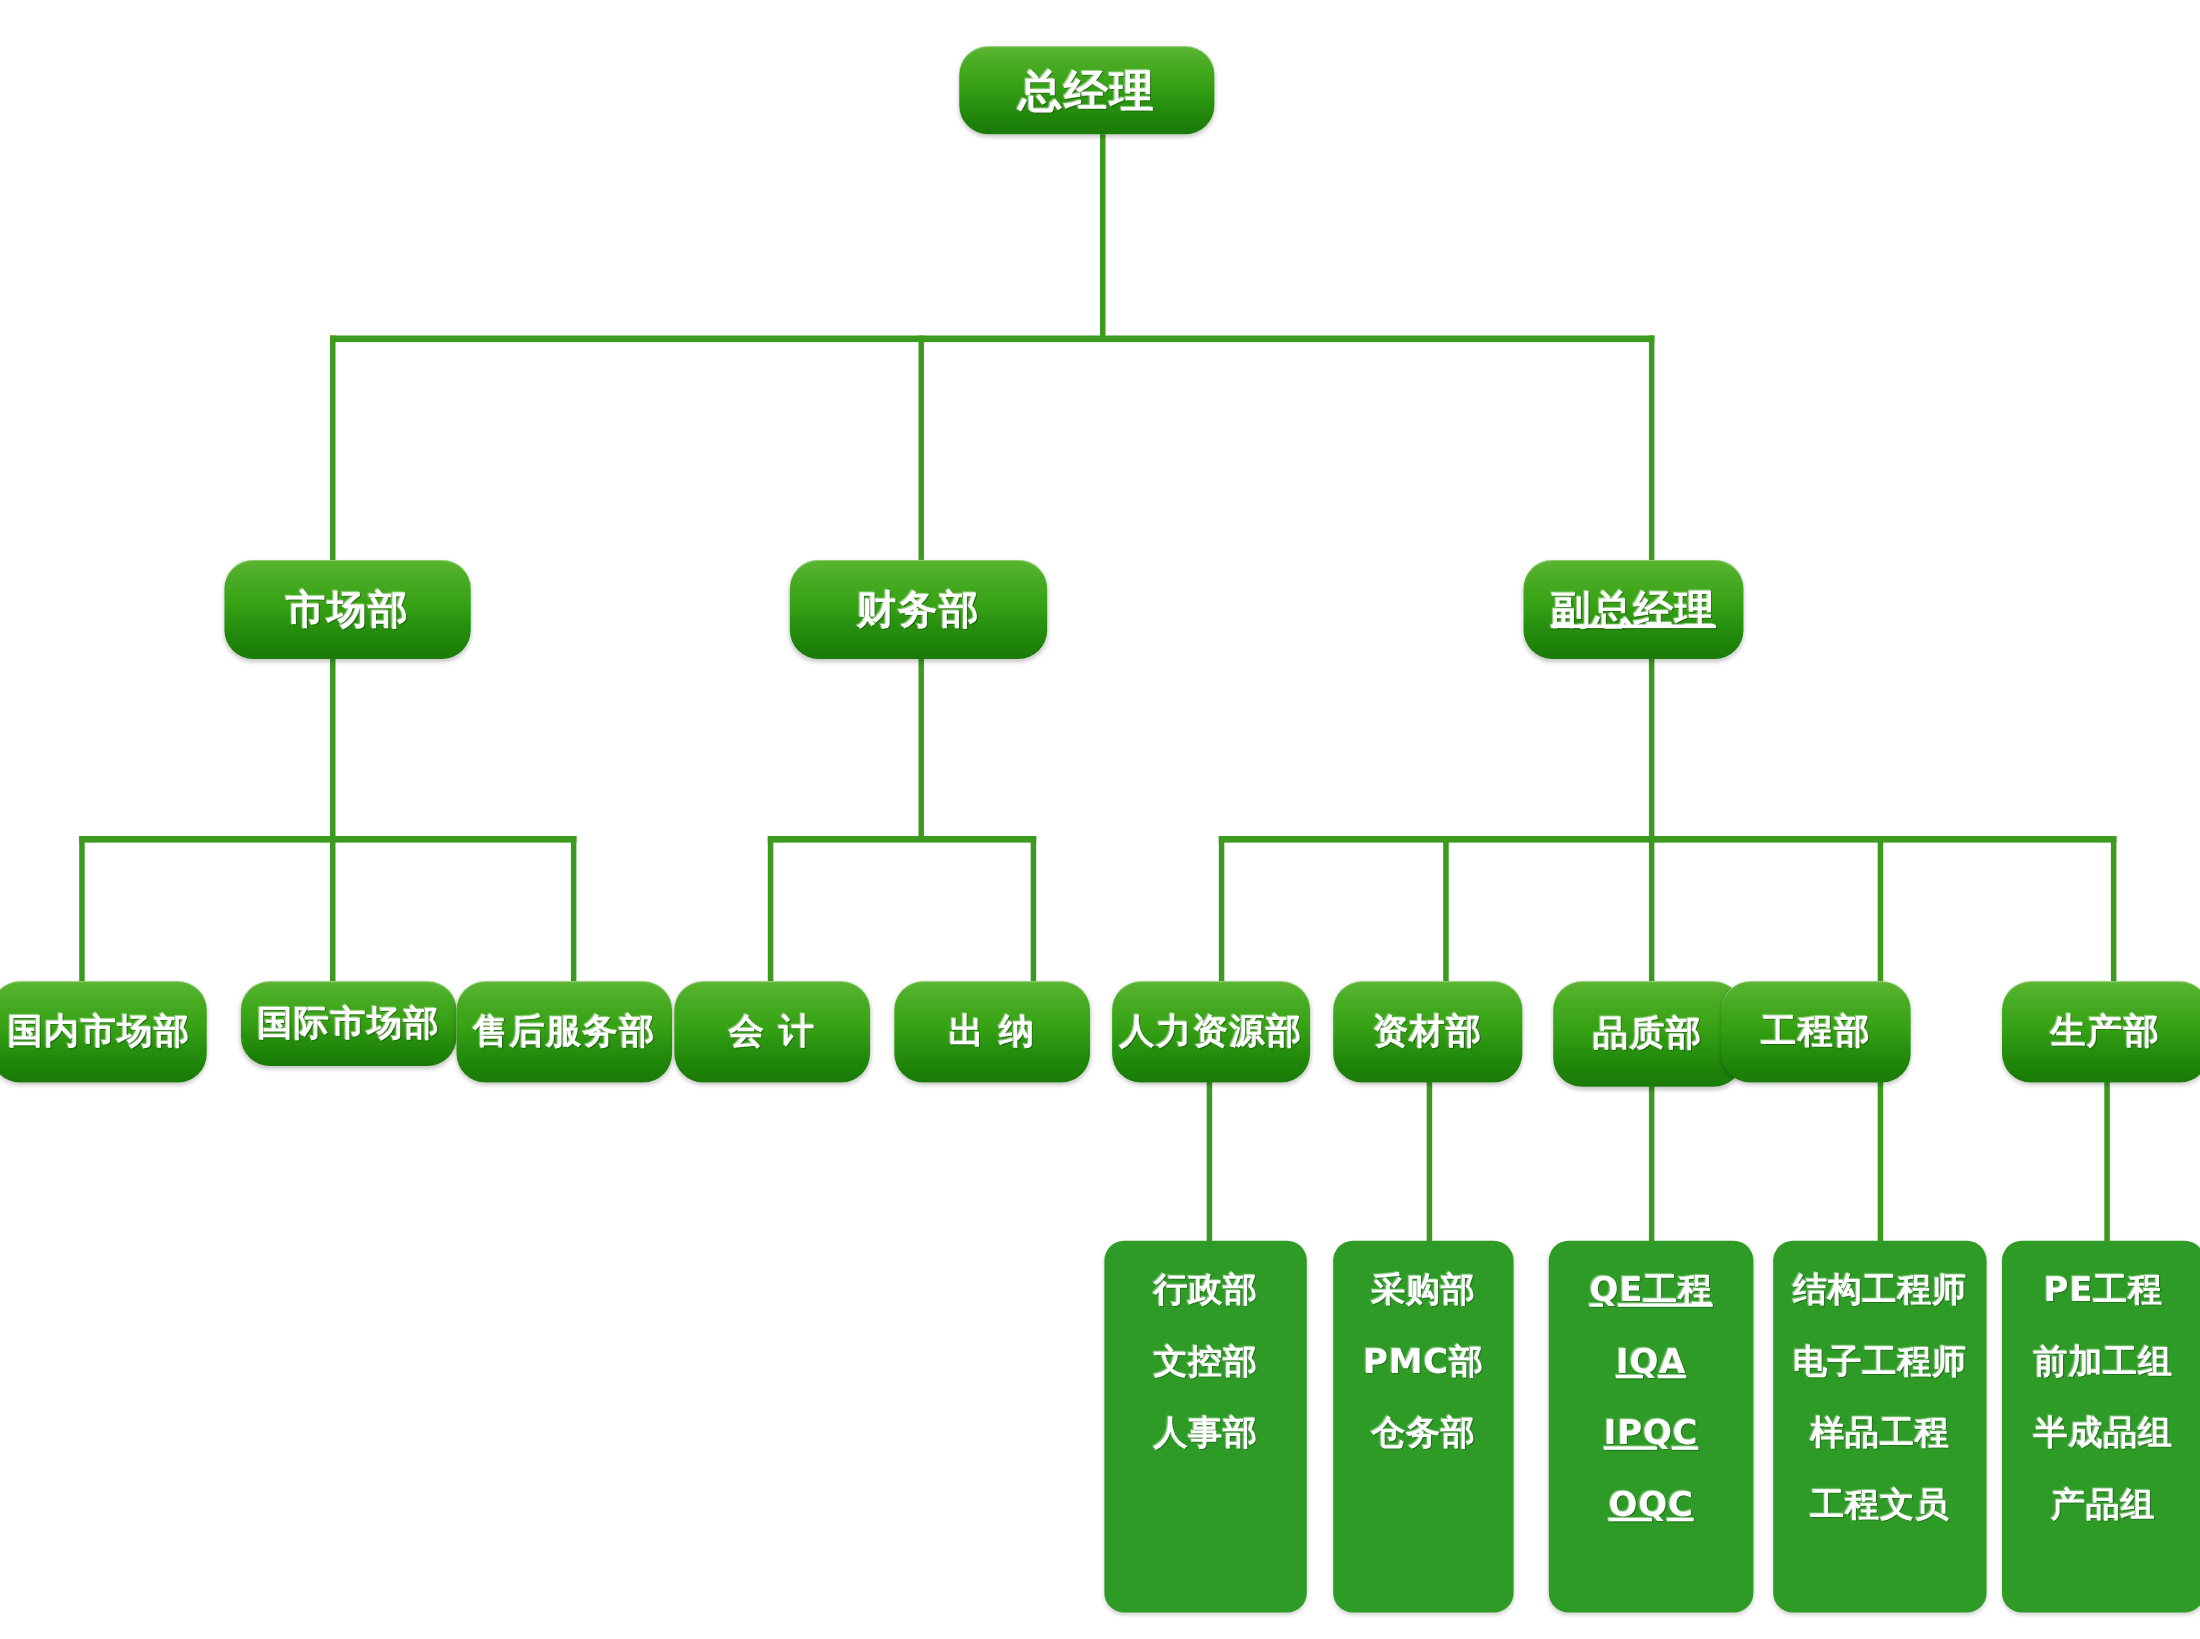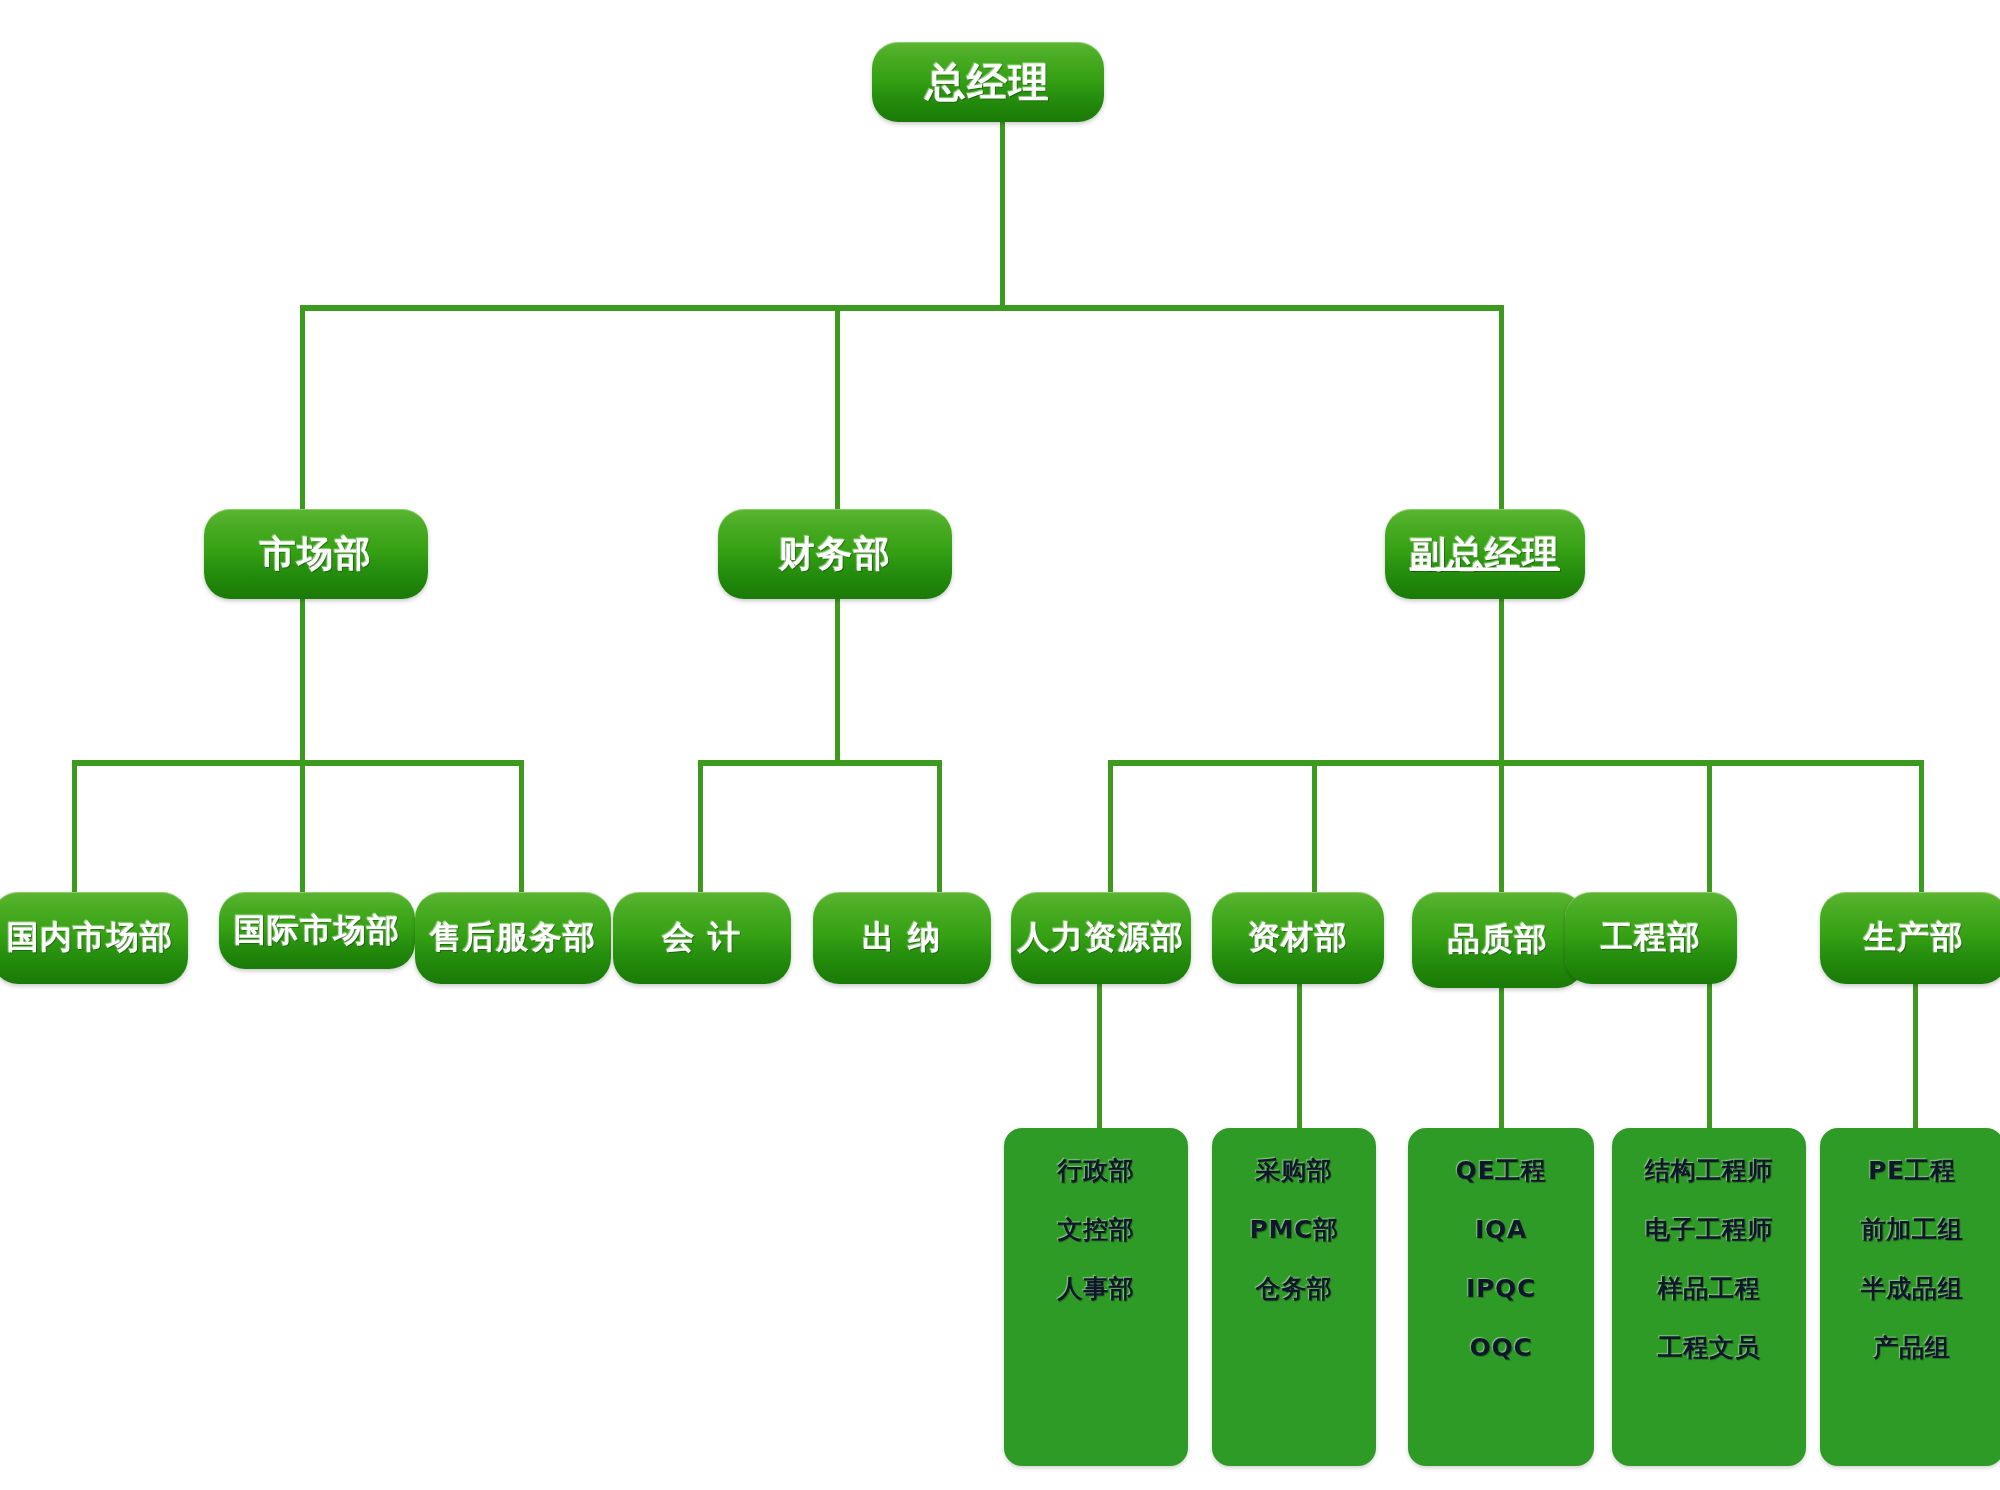--- a/index.html
+++ b/index.html
@@ -67,25 +67,25 @@
     flex-direction: column;
     justify-content: flex-start;
     padding-top: 30px;
   }
 
   .lvl1 { font-size: 40px; font-weight: 700; }
   .lvl2 { font-size: 36px; font-weight: 700; }
   .lvl3 { font-size: 32px; font-weight: 700; }
 
   .leaf-line {
-    font-size: 25px;
+    font-size: 31px;
     font-weight: 600;
     line-height: 1;
     width: 100%;
-    color: #0f172a;
+    color: #ffffff;
     text-shadow:
        1px 1px 0 rgba(0,0,0,0.25),
       -1px -1px 1px rgba(255,255,255,0.45);
   }
   .leaf-line + .leaf-line { margin-top: 34px; }
 </style>
 </head>
 <body>
 
 <div id="chart-root">
@@ -145,21 +145,21 @@
     <div class="leaf-line">文控部</div>
     <div class="leaf-line">人事部</div>
   </div>
 
   <div class="node flat" style="left:1212px; top:1128px; width:164px; height:338px;">
     <div class="leaf-line">采购部</div>
     <div class="leaf-line">PMC部</div>
     <div class="leaf-line">仓务部</div>
   </div>
 
-  <div class="node flat" style="left:1408px; top:1128px; width:186px; height:338px;">
+  <div class="node flat" style="left:1408px; top:1128px; width:186px; height:338px;text-decoration:underline;">
     <div class="leaf-line">QE工程</div>
     <div class="leaf-line">IQA</div>
     <div class="leaf-line">IPQC</div>
     <div class="leaf-line">OQC</div>
   </div>
 
   <div class="node flat" style="left:1612px; top:1128px; width:194px; height:338px;">
     <div class="leaf-line">结构工程师</div>
     <div class="leaf-line">电子工程师</div>
     <div class="leaf-line">样品工程</div>

